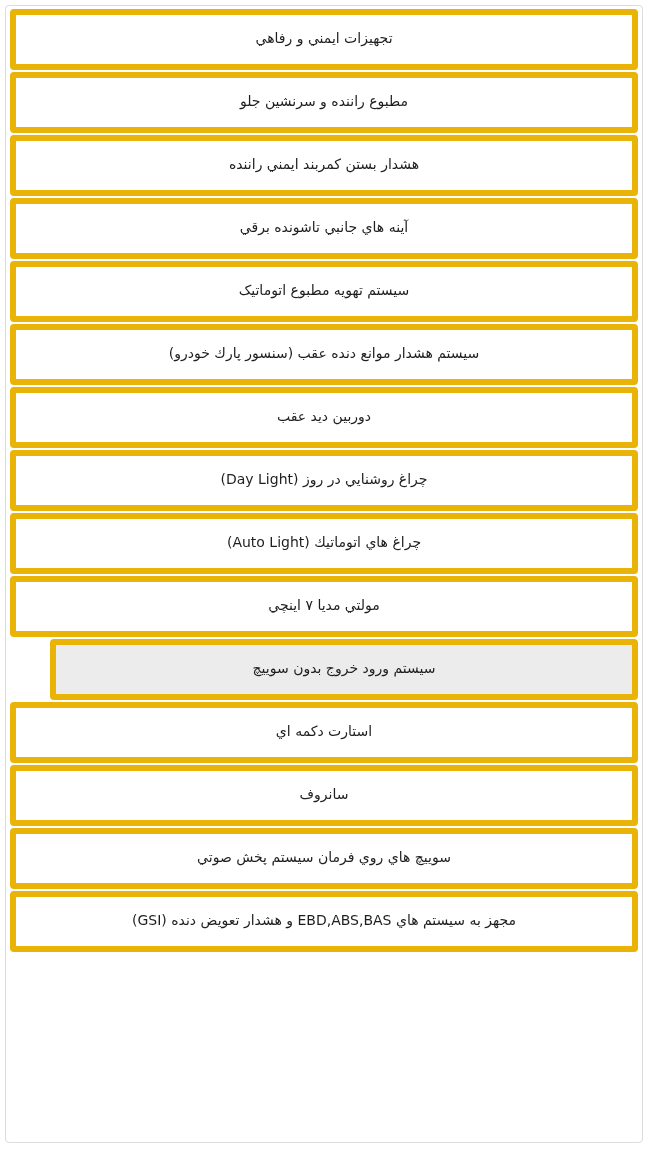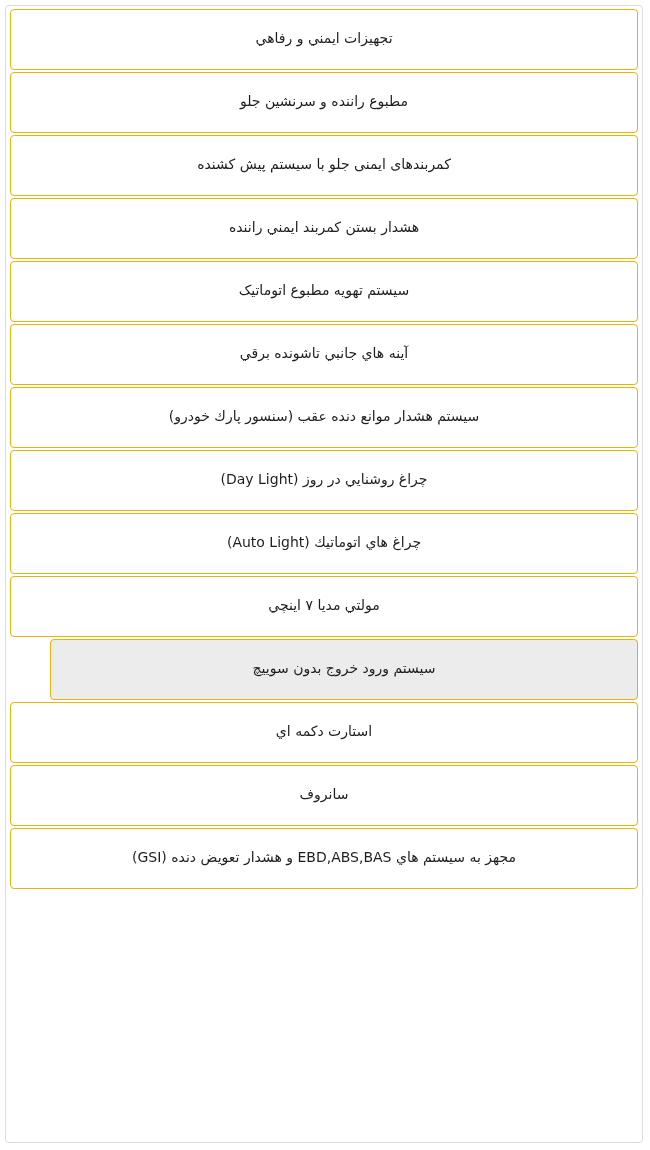--- a/index.html
+++ b/index.html
@@ -30,21 +30,21 @@
       left: 4px;
       top: 3px;
       width: 628px;
       display: flex;
       flex-direction: column;
       gap: 2px;
     }
     .item {
       height: 61px;
       box-sizing: border-box;
-      border: 1px solid #eab308;
+      border: 6px solid #eab308;
       border-radius: 4px;
       background: #ffffff;
       display: flex;
       align-items: center;
       justify-content: center;
       direction: rtl;
       cursor: pointer;
     }
     .item.active {
       background: #ececec;
@@ -63,49 +63,52 @@
 
 <div class="container">
   <div class="list">
     <div class="item">
       <span class="item-label">تجهيزات ايمني و رفاهي</span>
     </div>
     <div class="item">
       <span class="item-label">مطبوع راننده و سرنشين جلو</span>
     </div>
     <div class="item">
-      <span class="item-label">کمربندهای ایمنی جلو با سیستم پیش کشنده</span>
+      <span class="item-label">هشدار بستن کمربند ايمني راننده</span>
     </div>
     <div class="item">
-      <span class="item-label">هشدار بستن کمربند ايمني راننده</span>
+      <span class="item-label">آينه هاي جانبي تاشونده برقي</span>
     </div>
     <div class="item">
       <span class="item-label">سیستم تهویه مطبوع اتوماتیک</span>
     </div>
     <div class="item">
-      <span class="item-label">آينه هاي جانبي تاشونده برقي</span>
+      <span class="item-label">سيستم هشدار موانع دنده عقب (سنسور پارك خودرو)</span>
     </div>
     <div class="item">
-      <span class="item-label">سيستم هشدار موانع دنده عقب (سنسور پارك خودرو)</span>
+      <span class="item-label">دوربين ديد عقب</span>
     </div>
     <div class="item">
       <span class="item-label">چراغ روشنايي در روز (Day Light)</span>
     </div>
     <div class="item">
       <span class="item-label">چراغ هاي اتوماتيك (Auto Light)</span>
     </div>
     <div class="item">
       <span class="item-label">مولتي مديا ۷ اينچي</span>
     </div>
     <div class="item active">
       <span class="item-label">سيستم ورود خروج بدون سوييچ</span>
     </div>
     <div class="item">
       <span class="item-label">استارت دكمه اي</span>
     </div>
     <div class="item">
       <span class="item-label">سانروف</span>
     </div>
     <div class="item">
+      <span class="item-label">سوييچ هاي روي فرمان سيستم پخش صوتي</span>
+    </div>
+    <div class="item">
       <span class="item-label">مجهز به سيستم هاي EBD,ABS,BAS و هشدار تعويض دنده (GSI)</span>
     </div>
   </div>
 </div>
 
 </body></html>

